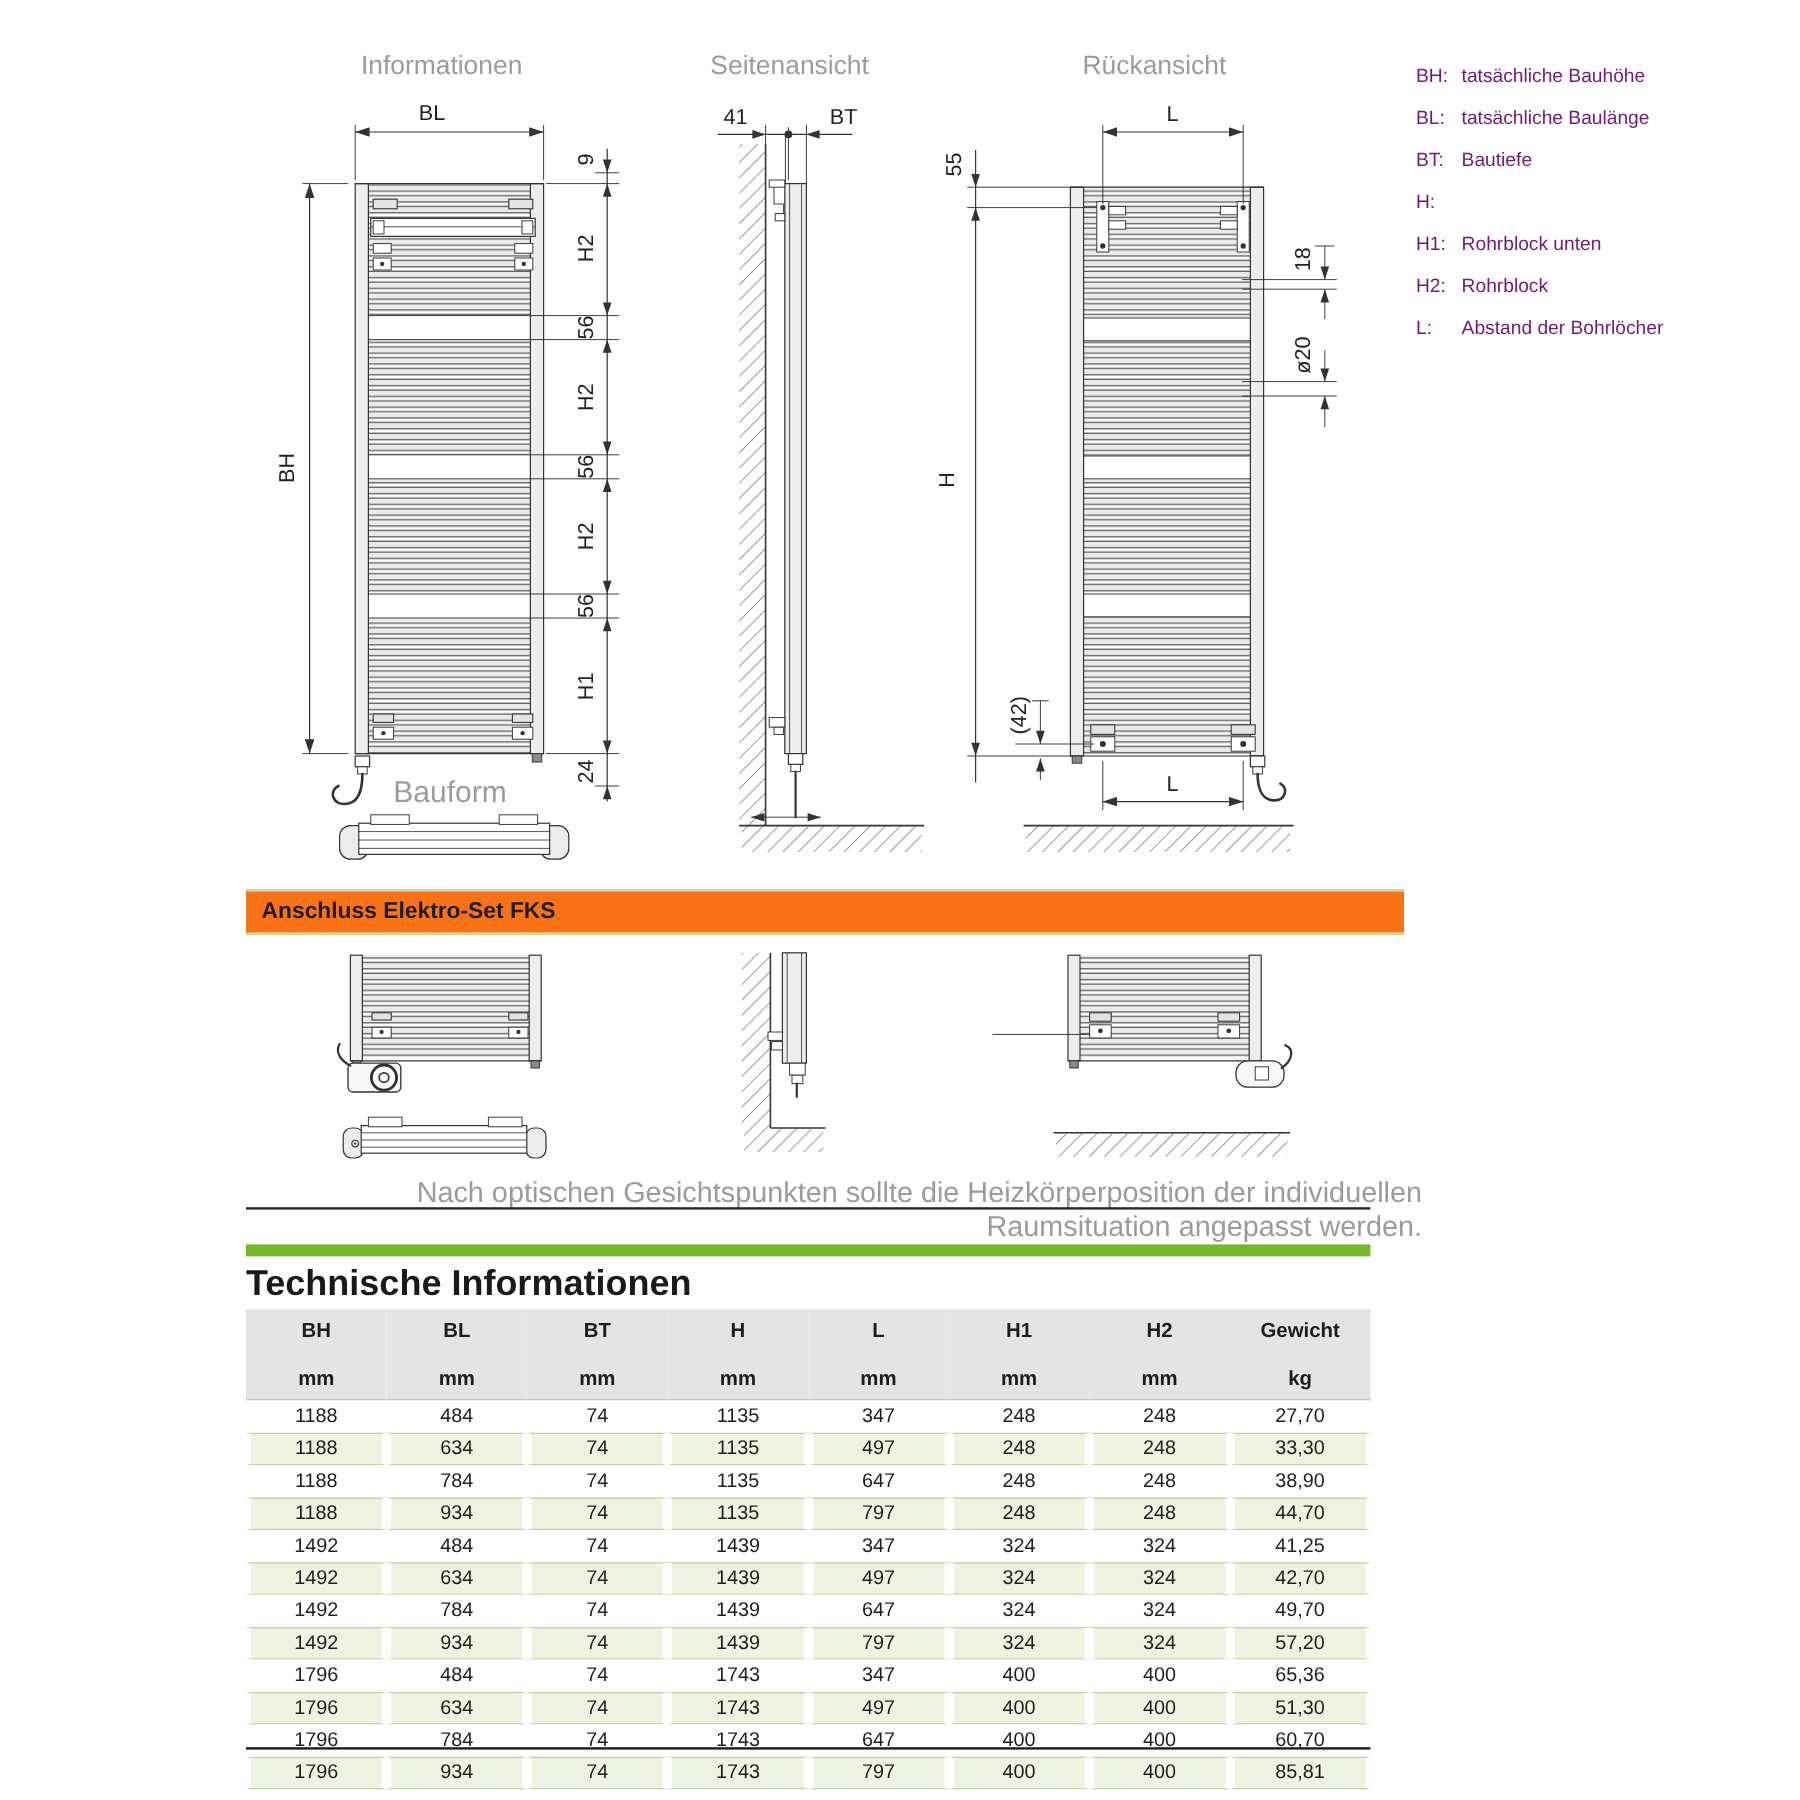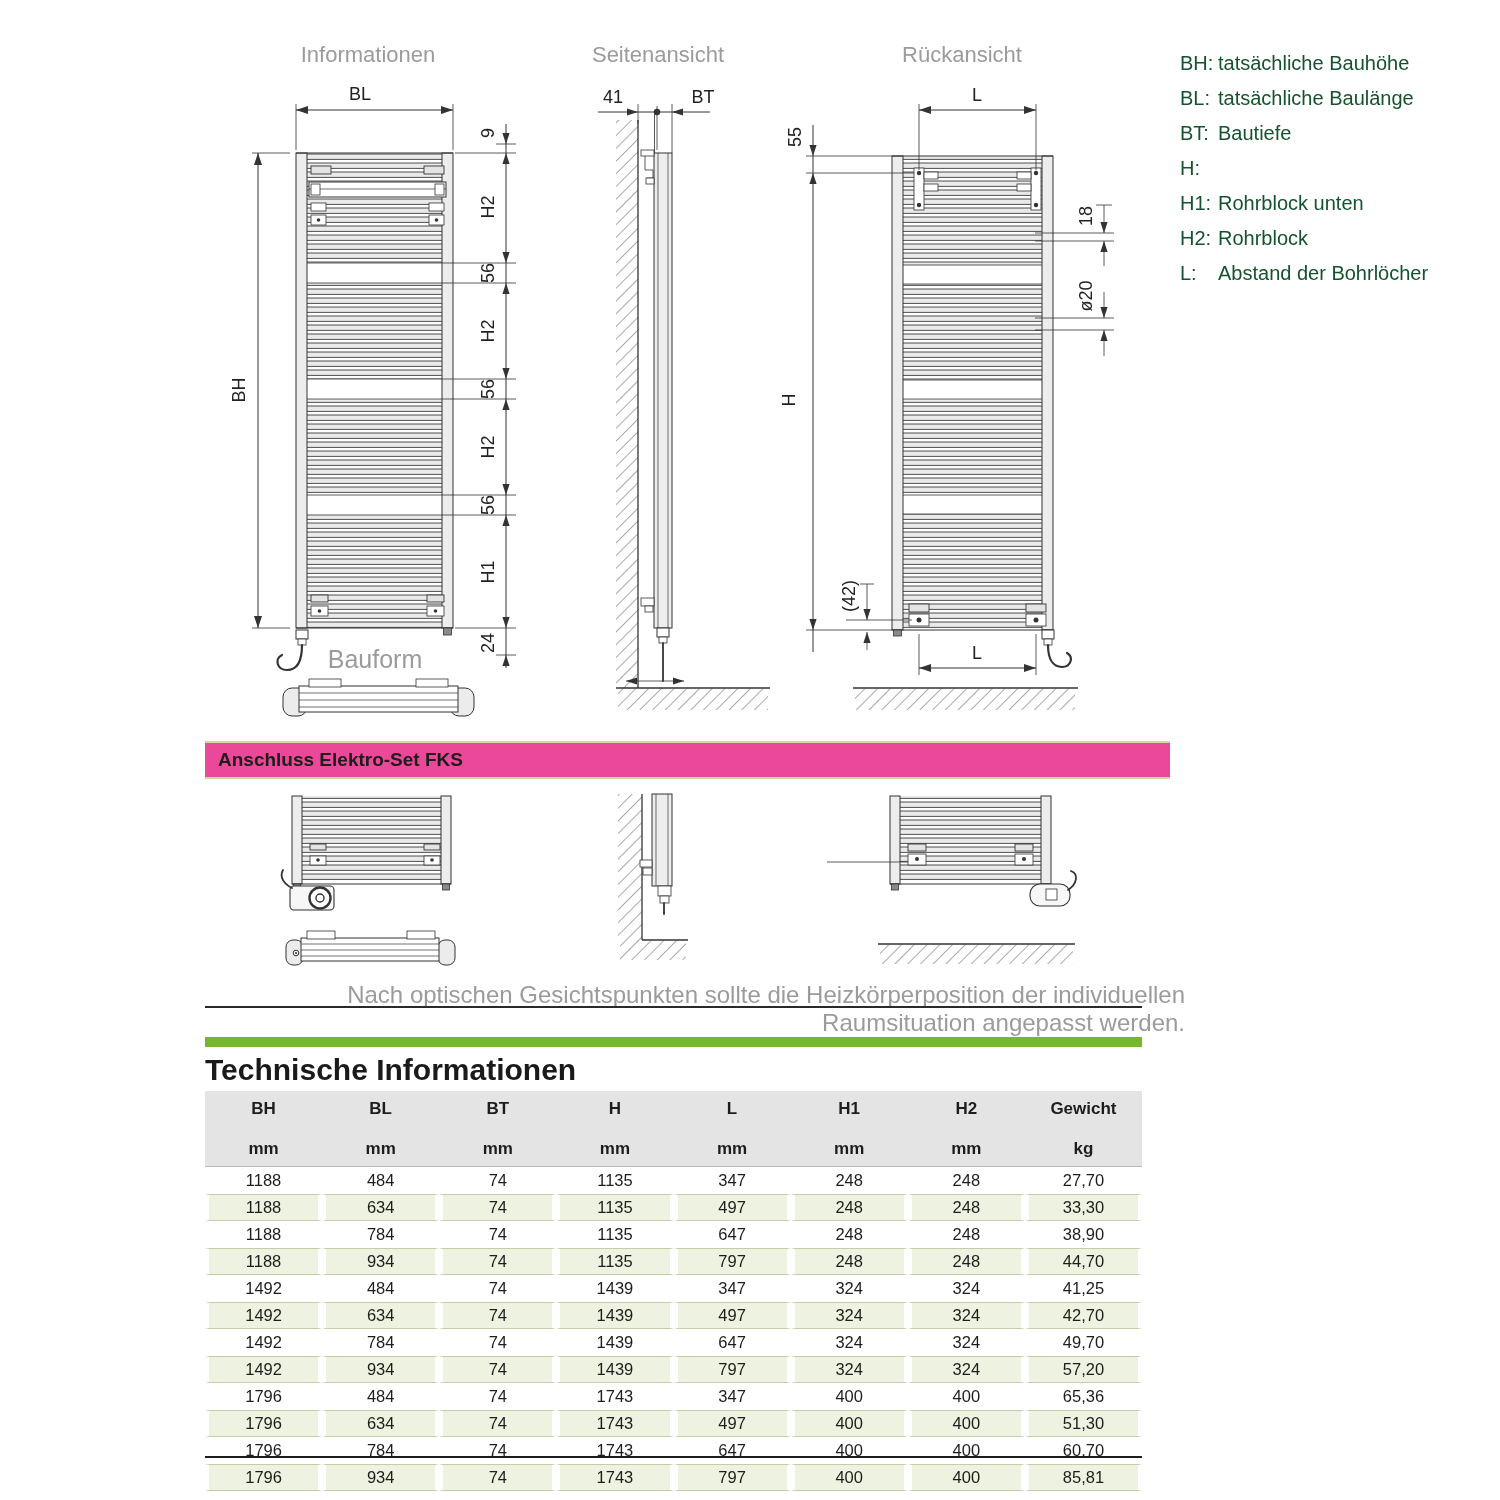--- a/index.html
+++ b/index.html
@@ -4,28 +4,28 @@
 <style>
   html,body{margin:0;padding:0;}
   body{
     width:1500px;height:1500px;position:relative;background:#ffffff;
     font-family:"Liberation Sans",sans-serif;color:#1d1d1b;overflow:hidden;
   }
   .abs{position:absolute;}
   
   .view-title{font-size:22px;color:#9b9b9b;text-align:center;width:220px;}
   
-  .legend{left:1180px;top:52px;width:300px;font-size:20px;color:#14532d;line-height:23px;}
+  .legend{left:1180px;top:52px;width:300px;font-size:16px;color:#701a75;line-height:23px;}
   .legend-row{margin-bottom:12px;display:flex;}
   .legend-abbr{width:38px;flex:0 0 38px;}
   .legend-text{white-space:pre-line;}
   
   .sec-bar{
     left:205px;top:741px;width:952px;height:34px;
-    background:#ec4899;border-top:2px solid #ccdd9e;border-bottom:2px solid #ccdd9e;
+    background:#f97316;border-top:2px solid #ccdd9e;border-bottom:2px solid #ccdd9e;
     font-size:19px;font-weight:bold;line-height:34px;padding-left:13px;color:#1d1d1b;
   }
   .note{left:205px;top:981px;width:980px;font-size:24px;color:#9b9b9b;text-align:right;}
   .sep-line{left:205px;top:1006px;width:937px;height:0;border-top:2px solid #2a2a2a;}
   .green-bar{left:205px;top:1037px;width:937px;height:10px;background:#76b82a;}
   .tbl-title{left:205px;top:1053px;font-size:30px;font-weight:bold;color:#1a1a1a;}
   
   table.spec{
     position:absolute;left:205px;top:1091px;width:937px;
     table-layout:fixed;border-collapse:separate;border-spacing:0;

